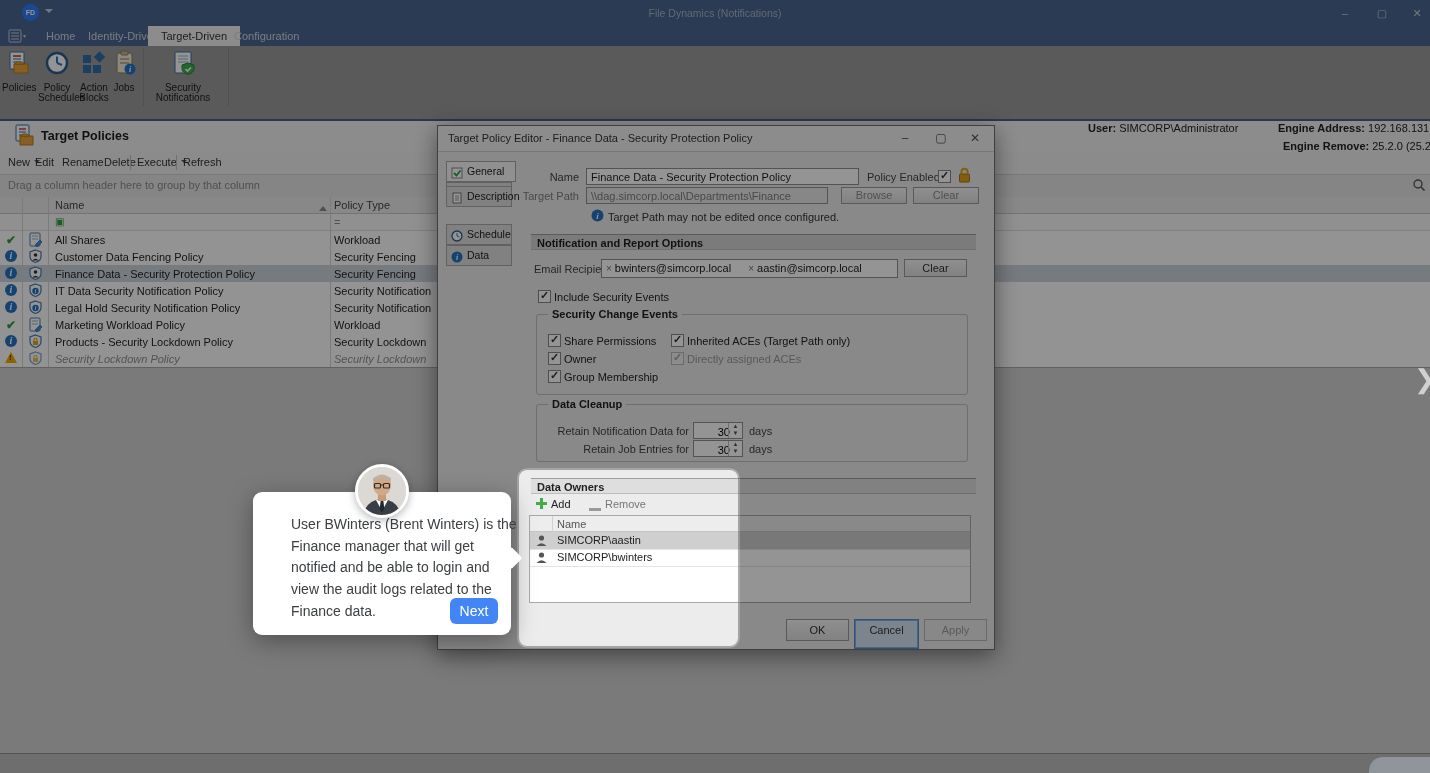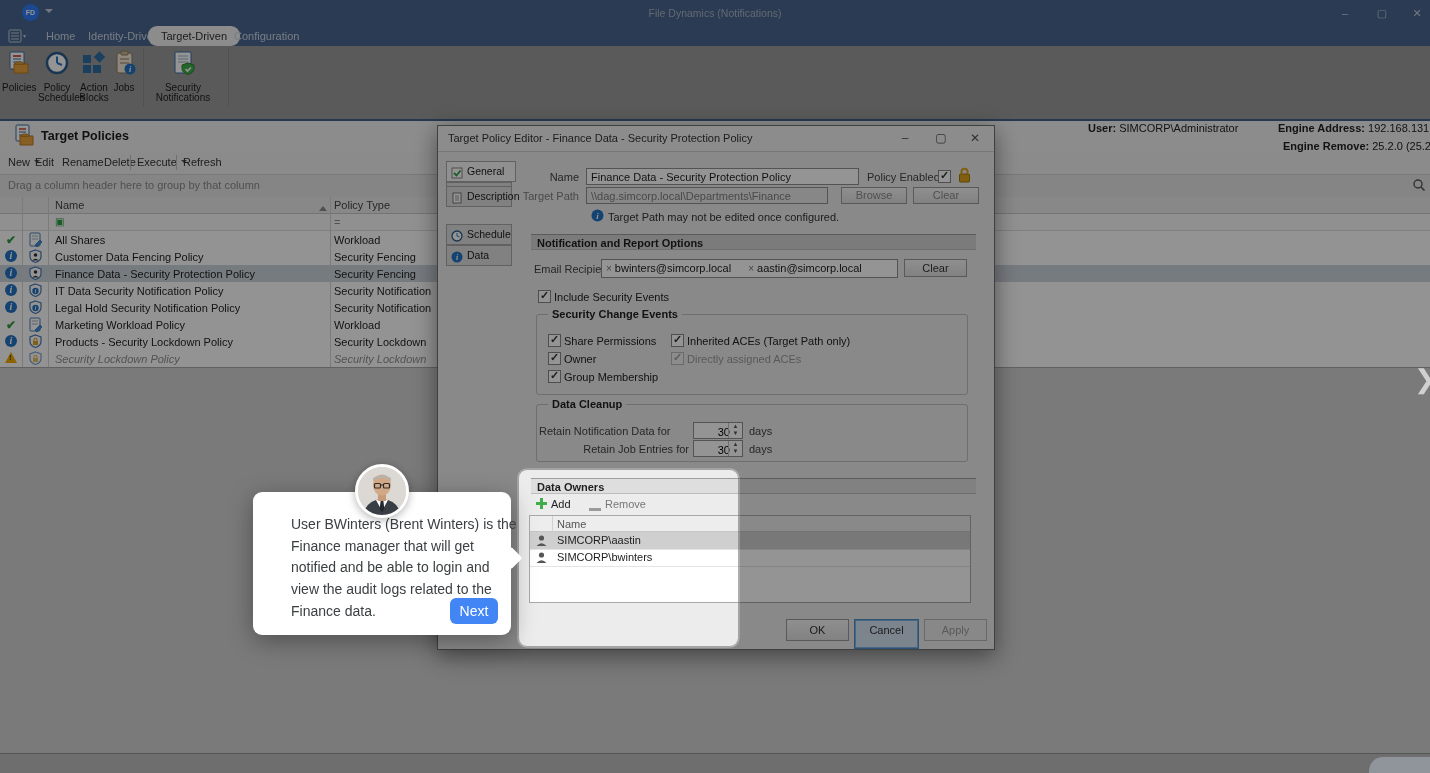--- a/index.html
+++ b/index.html
@@ -110,21 +110,21 @@
       <svg width="20" height="14">
           <rect x="1" y="1" width="12" height="12" rx="1" fill="none" stroke="#c4cedc"></rect>
           <line x1="3" y1="4" x2="11" y2="4" stroke="#c4cedc"></line>
           <line x1="3" y1="7" x2="11" y2="7" stroke="#c4cedc"></line>
           <line x1="3" y1="10" x2="11" y2="10" stroke="#c4cedc"></line>
           <path d="M15 6 l3 0 -1.5 3 z" fill="#c4cedc"></path>
         </svg>
     </span>
     <div class="rtab" style="left:33px;">Home</div>
     <div class="rtab" style="left:75px;">Identity-Driven</div>
-    <div class="rtab sel" style="left:148px;border-radius:9px;">Target-Driven</div>
+    <div class="rtab sel" style="left:148px;">Target-Driven</div>
     <div class="rtab" style="left:221px;">Configuration</div>
   </div>
 
   <div class="abs" id="ribbon">
     <div class="rbtn" style="left:2px;width:34px;">
       <span class="ric">
         <svg width="28" height="28">
             <rect x="5" y="2" width="14" height="17" rx="1" fill="#fff" stroke="#3a6ea5"></rect>
             <line x1="8" y1="6" x2="16" y2="6" stroke="#c0392b" stroke-width="1.6"></line>
             <line x1="8" y1="9" x2="16" y2="9" stroke="#3a6ea5"></line>
@@ -437,21 +437,21 @@
     <div class="fldlabel" style="left:126px;top:227px;color:#222;">Owner</div>
     <span class="cb checked" style="left:110px;top:244px;"></span>
     <div class="fldlabel" style="left:126px;top:245px;color:#222;">Group Membership</div>
     <span class="cb checked" style="left:233px;top:208px;"></span>
     <div class="fldlabel" style="left:249px;top:209px;color:#222;">Inherited ACEs  (Target Path only)</div>
     <span class="cb checked dis" style="left:233px;top:226px;"></span>
     <div class="fldlabel" style="left:249px;top:227px;color:#9a9a9a;">Directly assigned ACEs</div>
 
     <div class="fset" style="left:98px;top:278px;width:430px;height:56px;"></div>
     <div class="legend" style="left:110px;top:272px;">Data Cleanup</div>
-    <div class="fldlabel" style="left:101px;top:299px;width:150px;">Retain Notification Data for</div>
+    <div class="fldlabel" style="left:101px;top:299px;width:150px;text-align:right;">Retain Notification Data for</div>
     <div class="spin" style="left:255px;top:296px;">
       <input value="30" style="">
       <div class="arrows">▲<br>▼</div>
     </div>
     <div class="fldlabel" style="left:311px;top:299px;">days</div>
     <div class="fldlabel" style="left:101px;top:317px;width:150px;text-align:right;">Retain Job Entries for</div>
     <div class="spin" style="left:255px;top:314px;">
       <input value="30" style="">
       <div class="arrows">▲<br>▼</div>
     </div>

